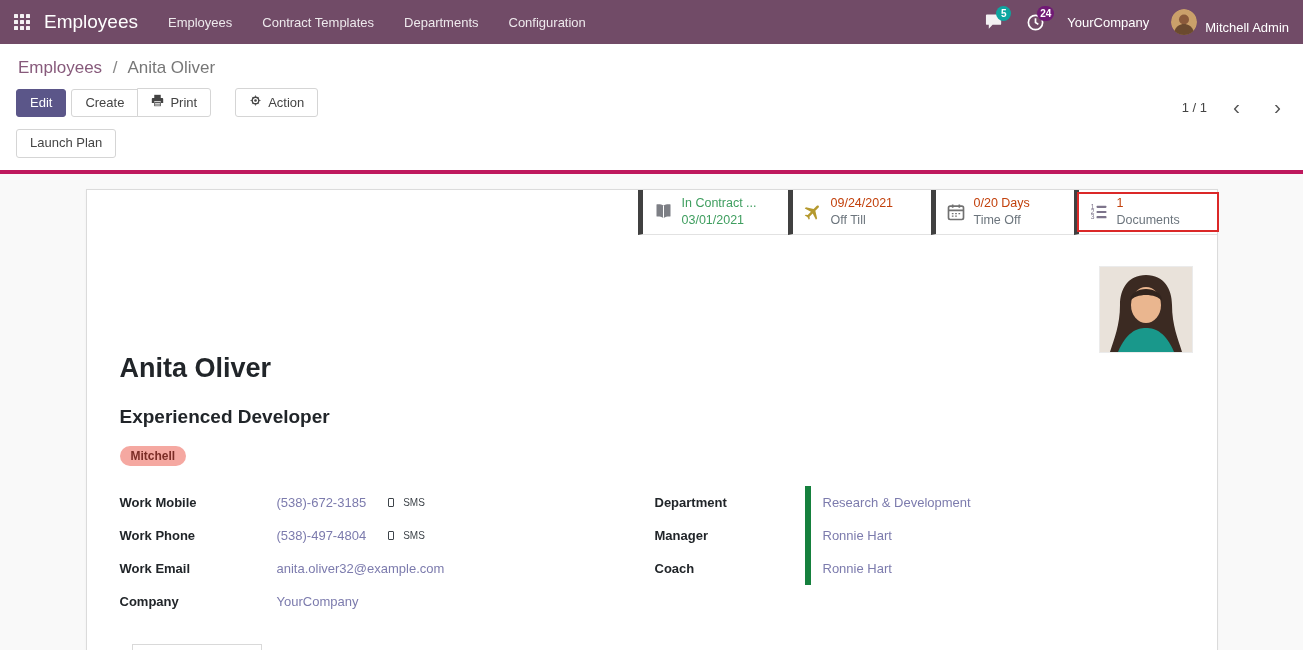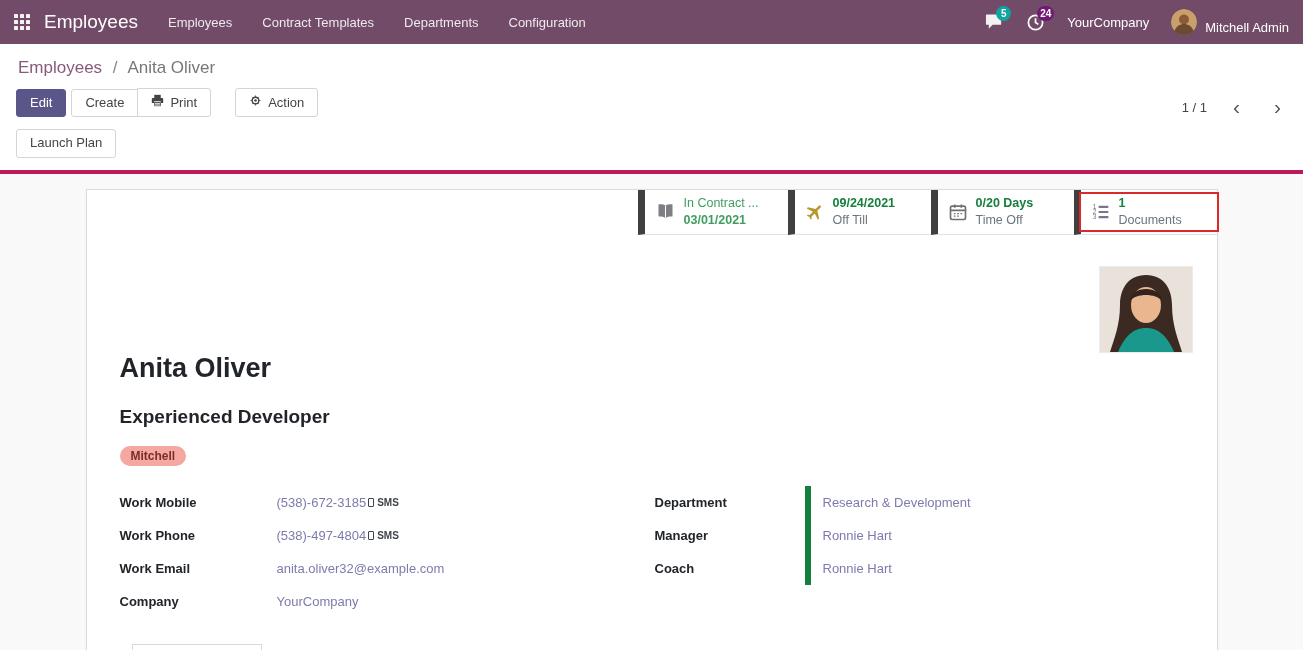--- a/index.html
+++ b/index.html
@@ -40,51 +40,51 @@
   .pager{margin-left:auto;display:flex;align-items:center;gap:24px;color:#444}
   .pager-arrows{display:flex;gap:30px;margin-right:4px}
   .pager-arrow{font-size:21px;color:#555;cursor:pointer;line-height:.9;padding:0 2px}
   .cp-row2{margin-bottom:12px}
 
   
   .content{background:#f9f9f9;flex:1;overflow:hidden}
   .sheet{width:1132px;margin:15px auto 0;background:#fff;border:1px solid #dbdbdb;min-height:640px;
     position:relative;box-shadow:0 1px 3px rgba(0,0,0,.04)}
   .statbar{display:flex;justify-content:flex-end}
-  .stat{width:143px;height:45px;border-left:7px solid #404040;border-bottom:1px solid #e2e2e2;background:#fff;
+  .stat{width:143px;height:45px;border-left:5px solid #404040;border-bottom:1px solid #e2e2e2;background:#fff;
     display:flex;align-items:center;gap:8px;padding:0 6px 0 10px;cursor:pointer;position:relative}
   .stat.contract{width:150px}
   .stat .s-icon{flex:0 0 auto;display:flex}
   .stat .lines{display:flex;flex-direction:column;line-height:1.3;font-size:12.5px;min-width:0}
   .stat .l1{white-space:nowrap;overflow:hidden;text-overflow:ellipsis}
   .stat.contract .l1{color:#3f9e5f}
-  .stat.contract .l2{color:#3f9e5f;font-weight:700}
-  .stat:not(.contract) .l1{font-weight:700;color:#15803d}
+  .stat.contract .l2{color:#3f9e5f;font-weight:400}
+  .stat:not(.contract) .l1{font-weight:400;color:#c2410c}
   .stat:not(.contract) .l2{color:#6c757d}
   .annotation{position:absolute;left:-2px;right:-2px;top:2px;bottom:2px;border:2px solid #db2828;pointer-events:none}
 
   .sheet-body{padding:0 25px 30px 33px;position:relative}
   .photo{position:absolute;top:32px;right:25px;width:92px;height:85px;box-shadow:0 0 0 1px rgba(0,0,0,.08)}
   .emp-name{font-size:27px;font-weight:700;margin:0 0 22px;padding-top:118px;color:#212529}
   .emp-job{font-size:19px;font-weight:700;margin:0 0 18px;color:#212529}
   .tag{display:inline-block;background:#f5a8a1;color:#7c2d26;font-weight:700;font-size:12px;
     padding:3px 11px;border-radius:11px;margin-bottom:16px}
   .fields{display:flex;margin-top:4px}
   .fg{display:flex;flex-direction:column}
   .fg-left{width:535px}
   .fg-right{flex:1}
   .frow{display:flex;align-items:center;height:33px}
   .flabel{font-weight:700;color:#212529}
   .fg-left .flabel{width:157px}
   .fg-right .flabel{width:150px}
   .fvalue{color:#7c7bad;cursor:pointer}
   .fg-right .fvalue{border-left:6px solid #15803d;align-self:stretch;display:flex;align-items:center;
     padding-left:12px;flex:1}
-  .sms{margin-left:2px;font-size:10px;font-weight:700;color:#3e444a;display:inline-flex;align-items:center;
-    gap:3px;cursor:pointer}
+  .sms{margin-left:22px;font-size:10px;font-weight:400;color:#3e444a;display:inline-flex;align-items:center;
+    gap:9px;cursor:pointer}
   .sms i{width:6px;height:9px;border:1px solid #3e444a;border-radius:1px;display:inline-block}
   .tabs{display:flex;margin-top:26px;border-bottom:1px solid #d9d9d9;padding-left:12px}
   .tab{padding:8px 15px;color:#7c7bad;cursor:pointer;border:1px solid transparent}
   .tab.active{background:#fff;border-color:#d9d9d9;border-bottom-color:#fff;color:#555;margin-bottom:-1px}
 </style>
 </head>
 <body>
 
 <header class="navbar">
   <div class="apps-icon">

